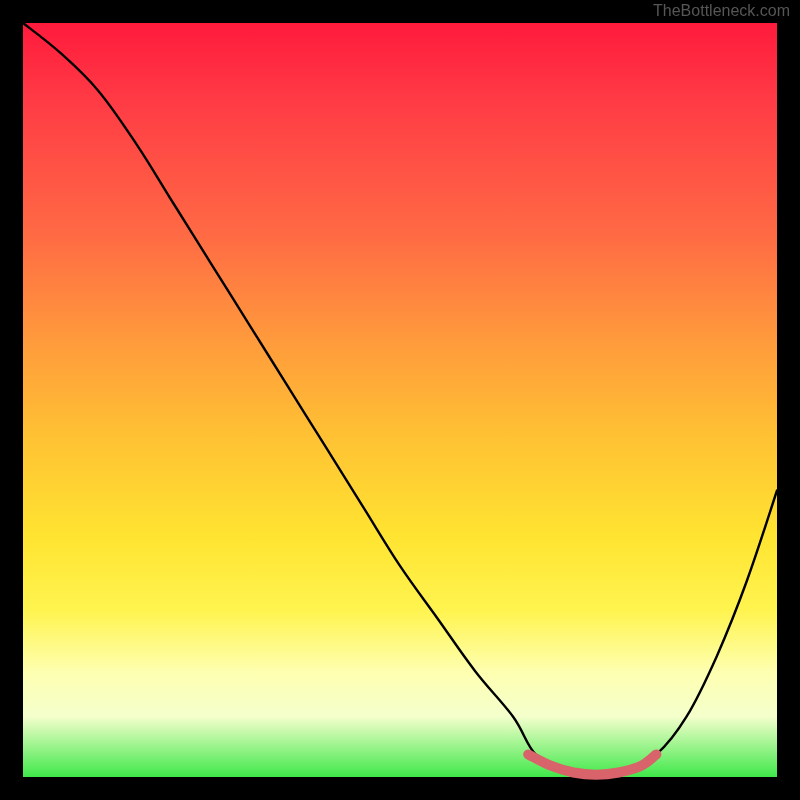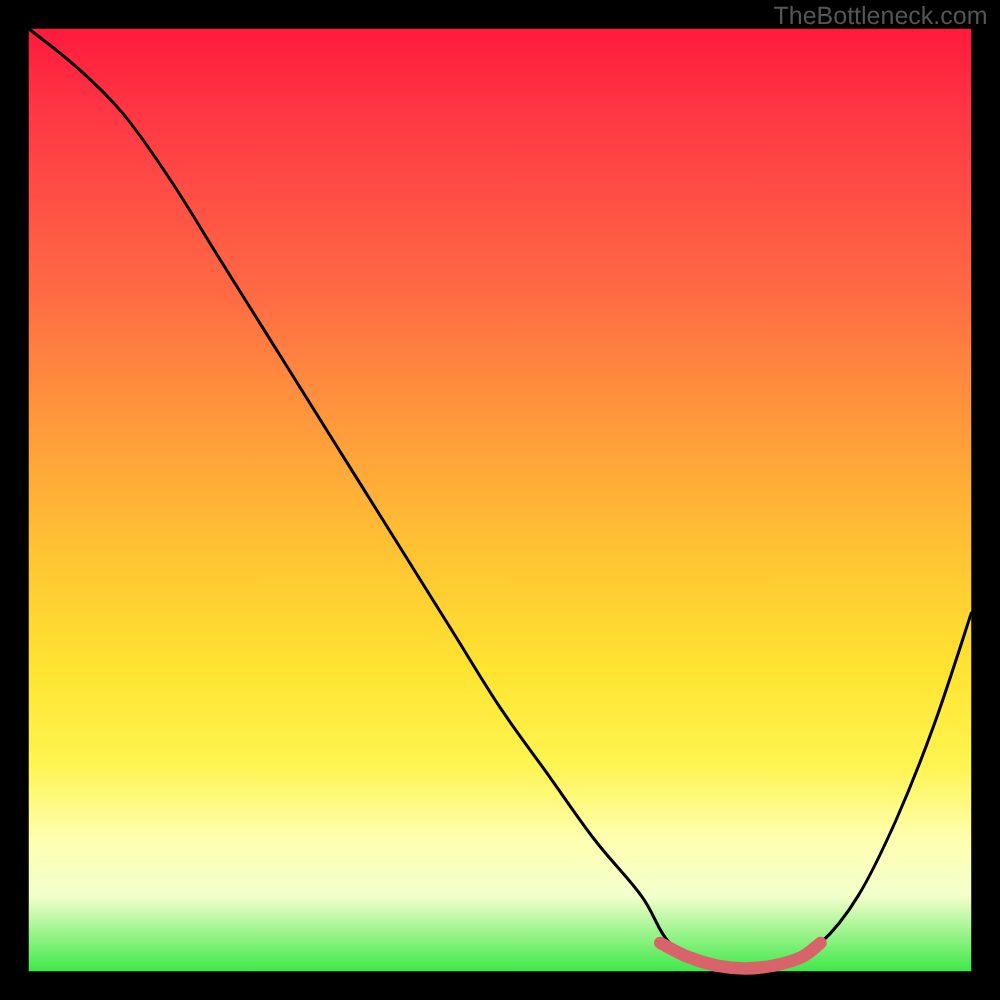--- a/index.html
+++ b/index.html
@@ -35,21 +35,21 @@
       #feffb0 86%,
       #f4ffcc 92%,
       #3fe84a 100%
     );
   }
   .watermark {
     position: absolute;
     top: 2px;
     right: 10px;
     font-family: Arial, Helvetica, sans-serif;
-    font-size: 20px;
+    font-size: 16px;
     color: #565656;
     letter-spacing: 0px;
     font-weight: 400;
     text-align: right;
   }
   svg.curves {
     position: absolute;
     left: 0;
     top: 0;
     width: 754px;

